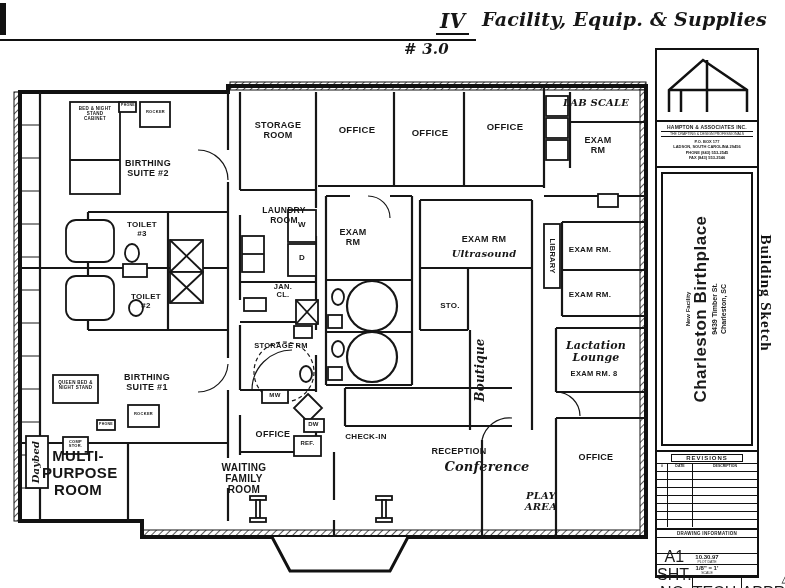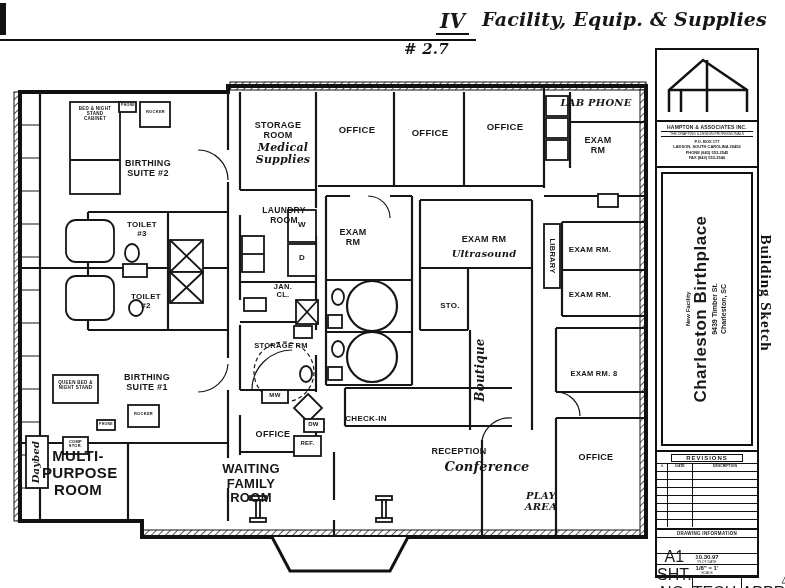--- a/index.html
+++ b/index.html
@@ -57,21 +57,21 @@
 </head>
 <body>
 
 <div class="page">
 
   <div class="mark" style="left:0;top:3px;width:6px;height:32px"></div>
   <div class="topline"></div>
 
   <div class="lbl hand numeral" style="left:436px;top:10px;font-size:20px;width:auto">IV</div>
   <div class="lbl hand" style="left:482px;top:9px;font-size:19px;width:250px;white-space:nowrap">Facility, Equip. &amp; Supplies</div>
-  <div class="lbl hand" style="left:404px;top:41px;font-size:15px;width:auto"># 2.7</div>
+  <div class="lbl hand" style="left:404px;top:41px;font-size:15px;width:auto"># 3.0</div>
 
   <svg class="plan" width="785" height="588" viewBox="0 0 785 588">
     <defs>
       <pattern id="hp" width="5" height="5" patternUnits="userSpaceOnUse" patternTransform="rotate(45)">
         <rect width="5" height="5" fill="#fff"></rect>
         <line x1="0" y1="0" x2="0" y2="5" stroke="#111" stroke-width="1.4"></line>
       </pattern>
     </defs>
 
     <g>
@@ -180,51 +180,51 @@
 #3</div>
   <div class="lbl" style="left:121px;top:293px;width:50px;font-size:8px">TOILET
 #2</div>
   <div class="lbl" style="left:107px;top:372px;width:80px;font-size:9px">BIRTHING
 SUITE #1</div>
   <div class="lbl" style="left:42px;top:448px;width:72px;font-size:15px">MULTI-
 PURPOSE
 ROOM</div>
   <div class="lbl" style="left:246px;top:120px;width:64px;font-size:9px">STORAGE
 ROOM</div>
-  <div class="lbl hand" style="left:245px;top:142px;width:76px;font-size:11px">Medical
-Supplies</div>
   <div class="lbl" style="left:327px;top:125px;width:60px;font-size:9.5px">OFFICE</div>
   <div class="lbl" style="left:400px;top:128px;width:60px;font-size:9.5px">OFFICE</div>
   <div class="lbl" style="left:475px;top:122px;width:60px;font-size:9.5px">OFFICE</div>
-  <div class="lbl hand" style="left:558px;top:97px;width:76px;font-size:10px">LAB PHONE</div>
+  <div class="lbl hand" style="left:558px;top:97px;width:76px;font-size:10px">LAB SCALE</div>
   <div class="lbl" style="left:573px;top:135px;width:50px;font-size:9px">EXAM
 RM</div>
   <div class="lbl" style="left:252px;top:206px;width:64px;font-size:8.5px">LAUNDRY
 ROOM</div>
   <div class="lbl" style="left:294px;top:221px;width:16px;font-size:8px">W</div>
   <div class="lbl" style="left:294px;top:254px;width:16px;font-size:8px">D</div>
   <div class="lbl" style="left:328px;top:227px;width:50px;font-size:9px">EXAM
 RM</div>
   <div class="lbl" style="left:266px;top:283px;width:34px;font-size:7.5px">JAN.
 CL.</div>
   <div class="lbl" style="left:250px;top:342px;width:62px;font-size:7.5px">STORAGE RM</div>
   <div class="lbl" style="left:434px;top:234px;width:100px;font-size:9px">EXAM RM</div>
   <div class="lbl hand" style="left:434px;top:248px;width:100px;font-size:10px">Ultrasound</div>
   <div class="lbl" style="left:432px;top:302px;width:36px;font-size:8px">STO.</div>
   <div class="lbl rotcw" style="left:552px;top:256px;font-size:7.5px">LIBRARY</div>
   <div class="lbl" style="left:563px;top:246px;width:54px;font-size:8px">EXAM RM.</div>
   <div class="lbl" style="left:563px;top:291px;width:54px;font-size:8px">EXAM RM.</div>
+  <div class="lbl hand" style="left:556px;top:340px;width:80px;font-size:11px">Lactation
+Lounge</div>
   <div class="lbl" style="left:559px;top:370px;width:70px;font-size:7.5px">EXAM RM. 8</div>
   <div class="lbl" style="left:566px;top:452px;width:60px;font-size:9px">OFFICE</div>
   <div class="lbl" style="left:243px;top:429px;width:60px;font-size:9px">OFFICE</div>
   <div class="lbl" style="left:263px;top:392px;width:24px;font-size:6px">MW</div>
   <div class="lbl" style="left:303px;top:421px;width:21px;font-size:6px">DW</div>
   <div class="lbl" style="left:294px;top:440px;width:27px;font-size:6px">REF.</div>
-  <div class="lbl" style="left:338px;top:415px;width:56px;font-size:8px">CHECK-IN</div>
-  <div class="lbl" style="left:213px;top:462px;width:76px;font-size:13px">WAITING
+  <div class="lbl" style="left:338px;top:433px;width:56px;font-size:8px">CHECK-IN</div>
+  <div class="lbl" style="left:206px;top:462px;width:76px;font-size:10px">WAITING
 FAMILY
 ROOM</div>
   <div class="lbl" style="left:419px;top:446px;width:80px;font-size:9px">RECEPTION</div>
   <div class="lbl hand" style="left:437px;top:460px;width:100px;font-size:13px">Conference</div>
   <div class="lbl hand" style="left:514px;top:490px;width:54px;font-size:10px">PLAY
 AREA</div>
   <div class="lbl hand rot" style="left:481px;top:370px;font-size:12px">Boutique</div>
   <div class="lbl hand rot" style="left:36px;top:462px;font-size:10px">Daybed</div>
 
   <div class="lbl" style="left:71px;top:106px;width:48px;font-size:4.5px">BED &amp; NIGHT

